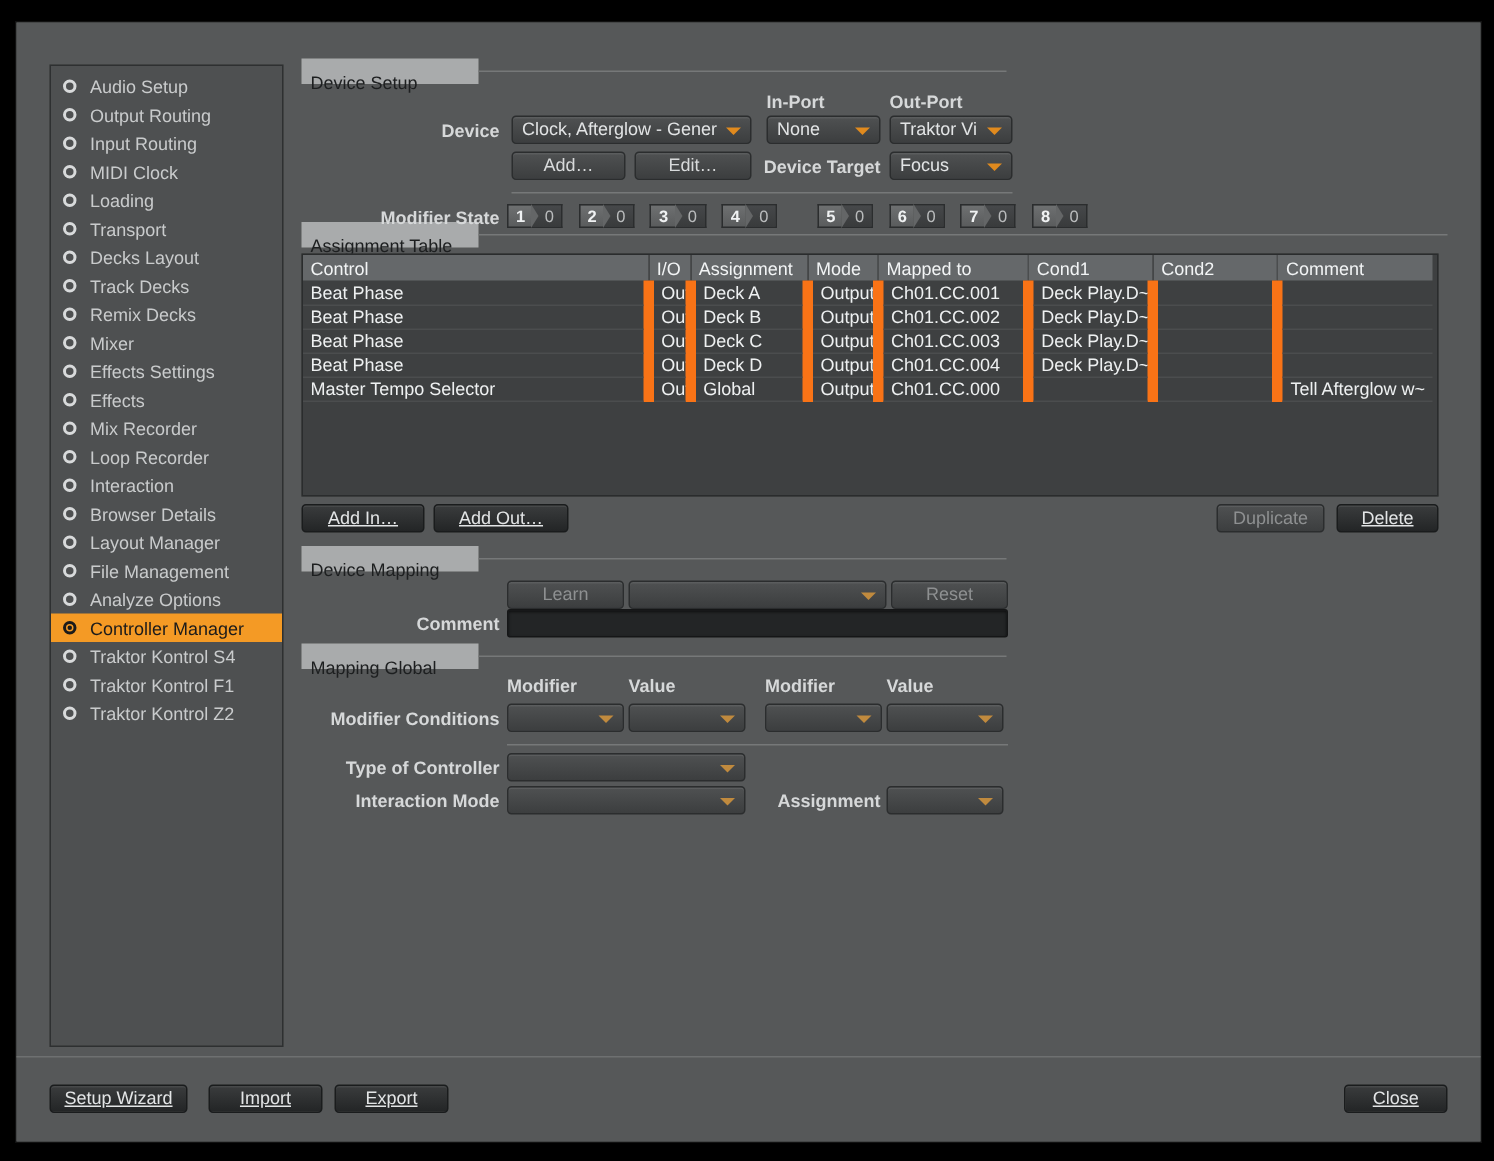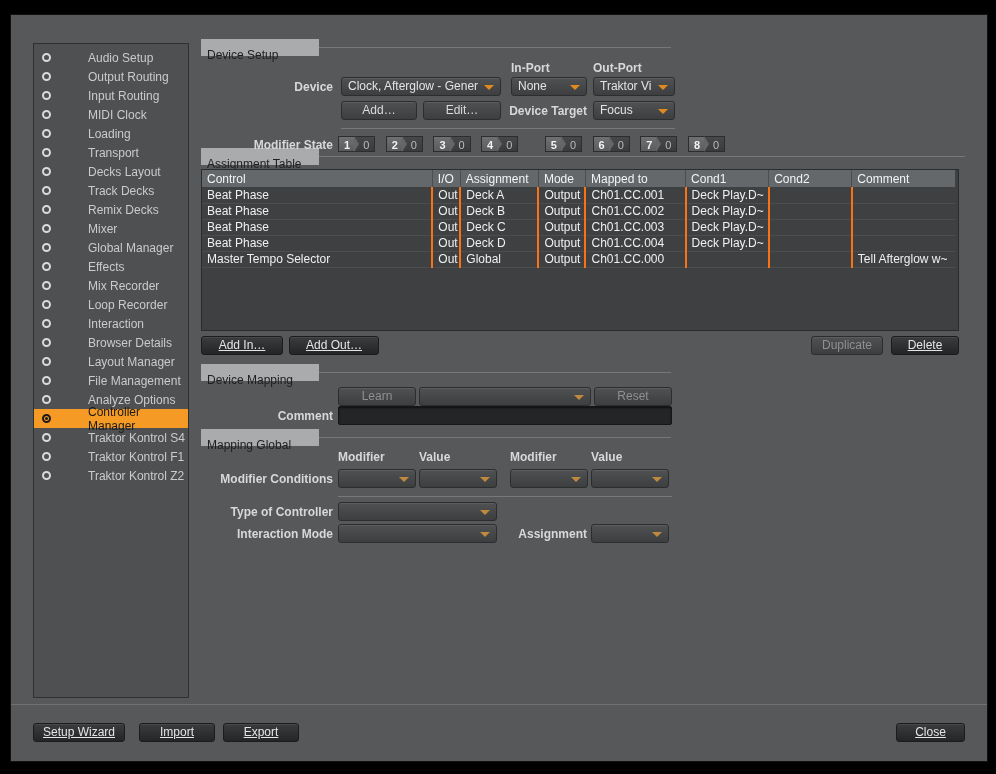--- a/index.html
+++ b/index.html
@@ -76,21 +76,20 @@
     overflow: hidden;
   }
   .side-item {
     height: 19px;
     display: flex;
     align-items: center;
     padding-left: 8px;
     font-size: 12px;
     color: #c9cbcc;
     box-sizing: border-box;
-    gap: 28px;
   }
   .side-item.selected {
     background: #f49a25;
     color: #1b1b1b;
   }
   .radio {
     width: 9px; height: 9px;
     border-radius: 50%;
     border: 2px solid #d8dadb;
     box-sizing: border-box;
@@ -261,21 +260,21 @@
     border-right: 1px solid #4b4d4e;
     box-sizing: border-box;
     white-space: nowrap;
     overflow: hidden;
   }
   table.at td {
     color: #eef0f1;
     font-size: 12px;
     padding: 0 0 0 5px;
     height: 16px;
-    border-right: 2px solid #f97316;
+    border-right: 7px solid #f97316;
     border-bottom: 1px solid #4b4d4e;
     box-sizing: border-box;
     white-space: nowrap;
     overflow: hidden;
   }
   table.at tr td:last-child, table.at tr th:last-child { border-right: none; }
   .tbl-scroll {
     position: absolute;
     right: 0; top: 0; bottom: 0;
     width: 3px;
@@ -367,21 +366,21 @@
       <div class="side-item">
           <span class="radio"></span>
           <span>Remix Decks</span>
         </div>
       <div class="side-item">
           <span class="radio"></span>
           <span>Mixer</span>
         </div>
       <div class="side-item">
           <span class="radio"></span>
-          <span>Global Manager</span>
+          <span>Effects Settings</span>
         </div>
       <div class="side-item">
           <span class="radio"></span>
           <span>Effects</span>
         </div>
       <div class="side-item">
           <span class="radio"></span>
           <span>Mix Recorder</span>
         </div>
       <div class="side-item">

